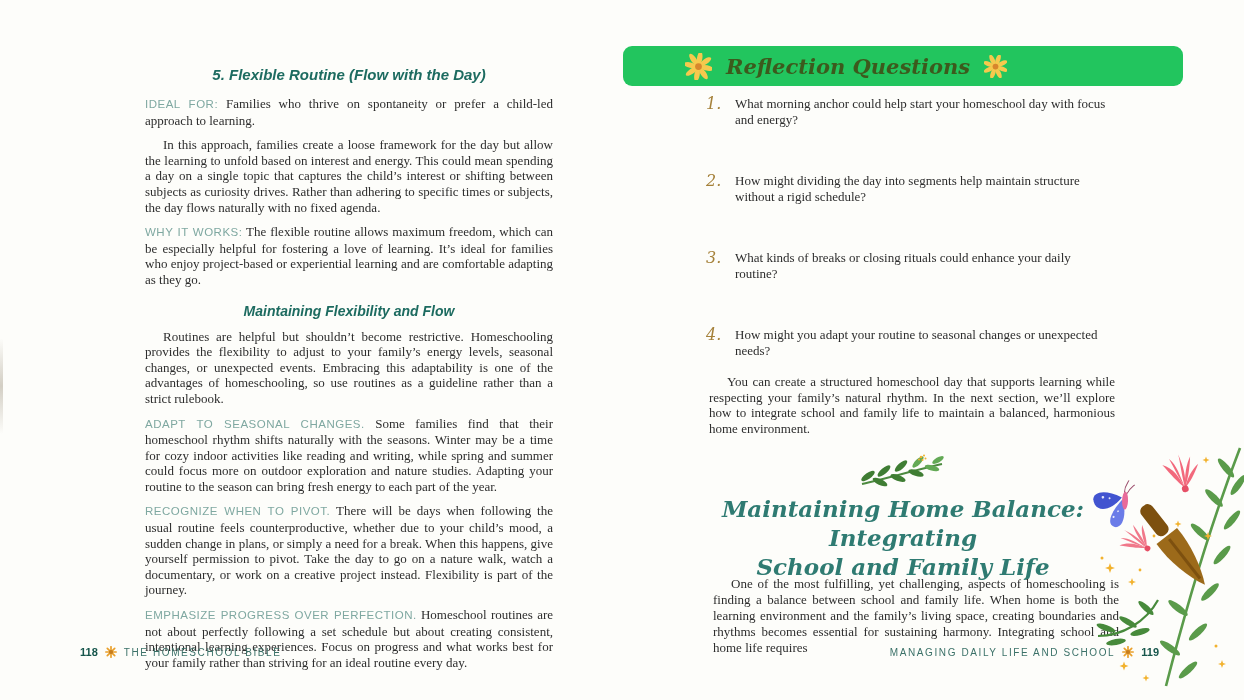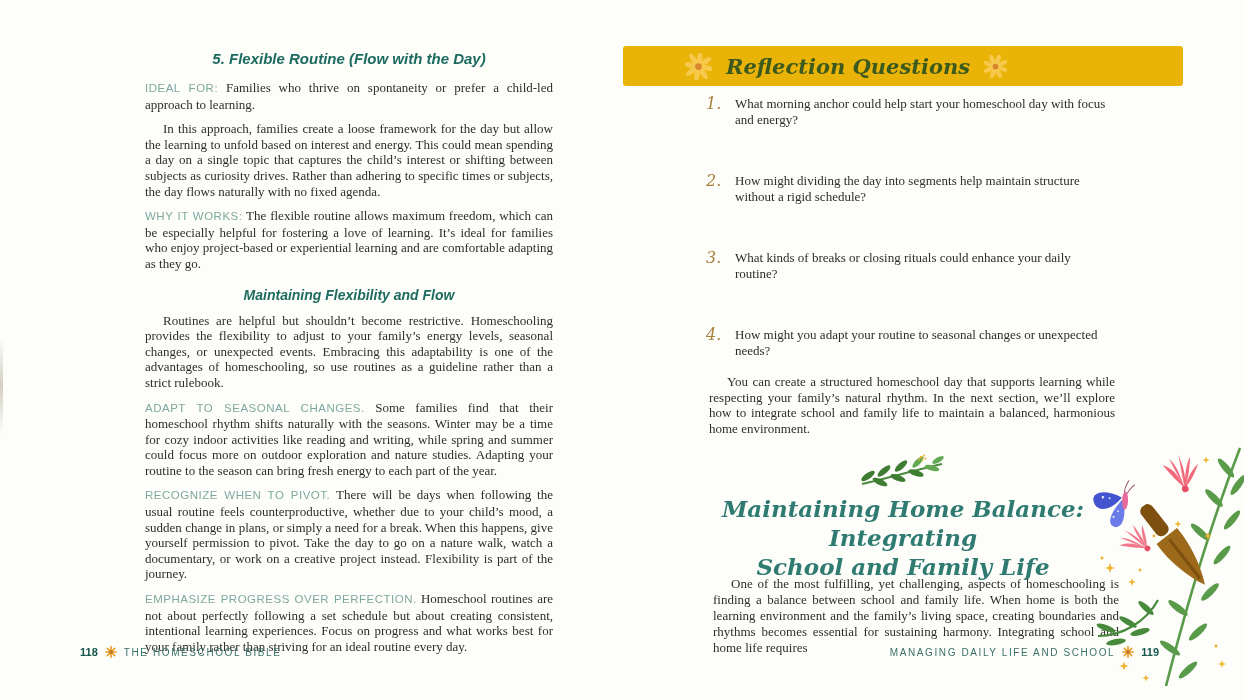--- a/index.html
+++ b/index.html
@@ -2,37 +2,37 @@
 <html><head>
 <meta charset="utf-8">
 <style>
   html,body{margin:0;padding:0;}
   body{width:1244px;height:700px;background:#ffffff;font-family:"Liberation Serif",serif;}
   .canvas{position:relative;width:1244px;height:700px;background:#fdfdfa;overflow:hidden;}
 
   
   .left-col{position:absolute;left:145px;top:50px;width:408px;}
   .sec-heading{font-family:"Liberation Sans",sans-serif;font-style:italic;font-weight:bold;
-    font-size:15px;color:#1d6b60;text-align:center;margin:0 0 13px 0;}
+    font-size:15px;color:#1d6b60;text-align:center;margin:16px 0 13px 0;}
   .sub-heading{font-family:"Liberation Sans",sans-serif;font-style:italic;font-weight:bold;
     font-size:14px;color:#1d6b60;text-align:center;margin:15px 0 10px 0;}
   .body-p{font-size:13px;line-height:15.6px;text-align:justify;color:#2d2d2d;margin:0 0 9px 0;}
   .indent{text-indent:18px;}
   .lbl{font-family:"Liberation Sans",sans-serif;font-size:11.5px;letter-spacing:.5px;color:#7fa8a1;}
 
   
   .footer{position:absolute;top:646px;display:flex;align-items:center;gap:7px;}
   .footer-left{left:80px;}
   .footer-right{right:85px;margin-left:32px;}
   .pgnum{font-family:"Liberation Sans",sans-serif;font-weight:bold;font-size:11px;color:#17564c;}
   .runhead{font-family:"Liberation Sans",sans-serif;font-size:10px;letter-spacing:1.6px;color:#3b7168;}
 
   
-  .banner{position:absolute;left:623px;top:46px;width:560px;height:40px;background:#eab308;
-    border-radius:3px;display:flex;align-items:center;padding-left:62px;box-sizing:border-box;gap:14px;}
+  .banner{position:absolute;left:623px;top:46px;width:560px;height:40px;background:#22c55e;
+    border-radius:9px;display:flex;align-items:center;padding-left:62px;box-sizing:border-box;gap:14px;}
   .banner-title{font-family:"DejaVu Serif",cursive;font-style:italic;font-weight:bold;
     font-size:21px;color:#3c5a1d;}
 
   .questions{position:absolute;left:706px;top:96px;width:404px;}
   .question{display:flex;gap:9px;margin-bottom:45px;}
   .qnum{font-family:"DejaVu Serif",serif;font-style:italic;font-size:16px;line-height:16px;
     color:#a5813a;min-width:20px;}
   .qtext{font-size:13px;line-height:16px;color:#2d2d2d;}
 
   .closing-p{position:absolute;left:697px;top:362px;width:406px;font-size:13px;line-height:15.6px;

